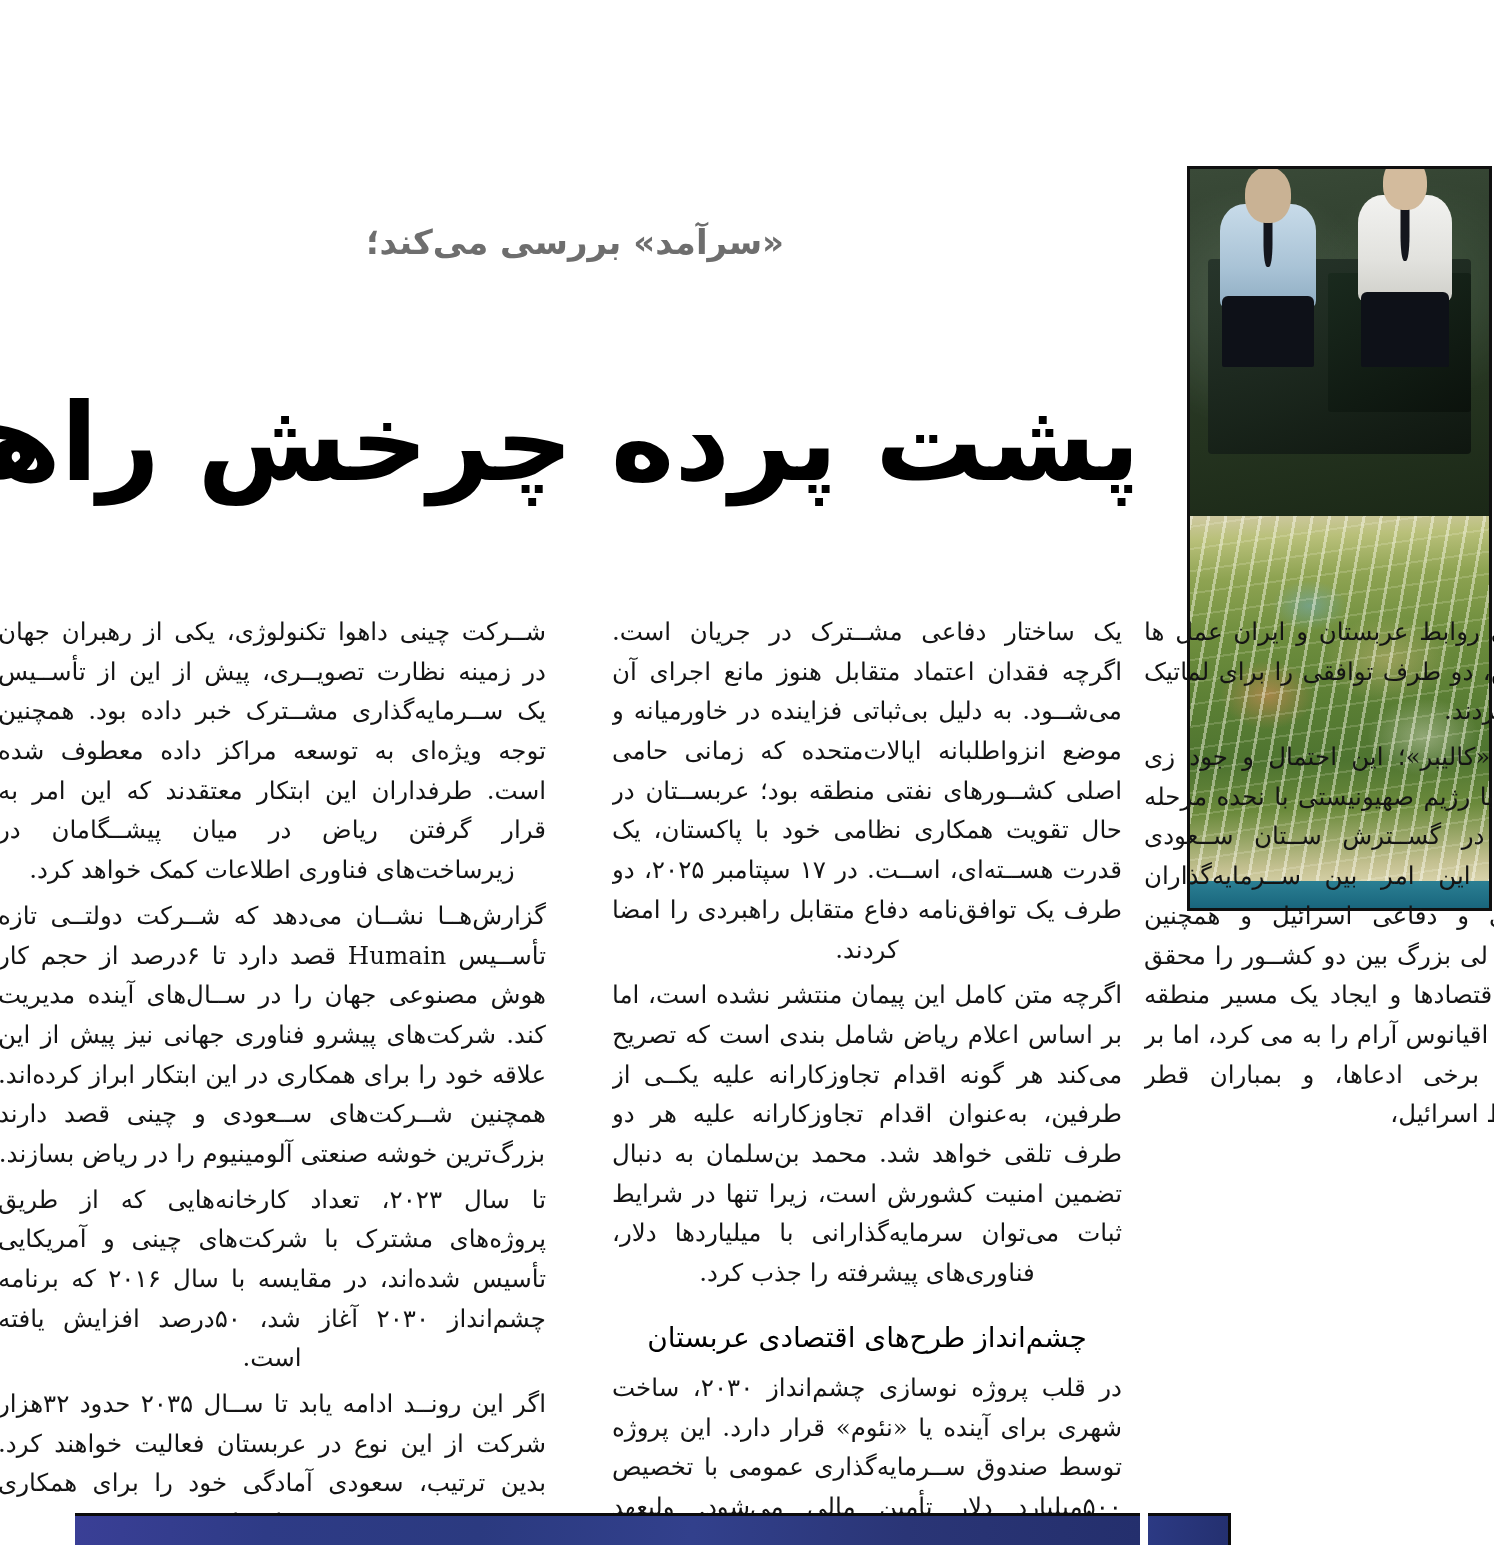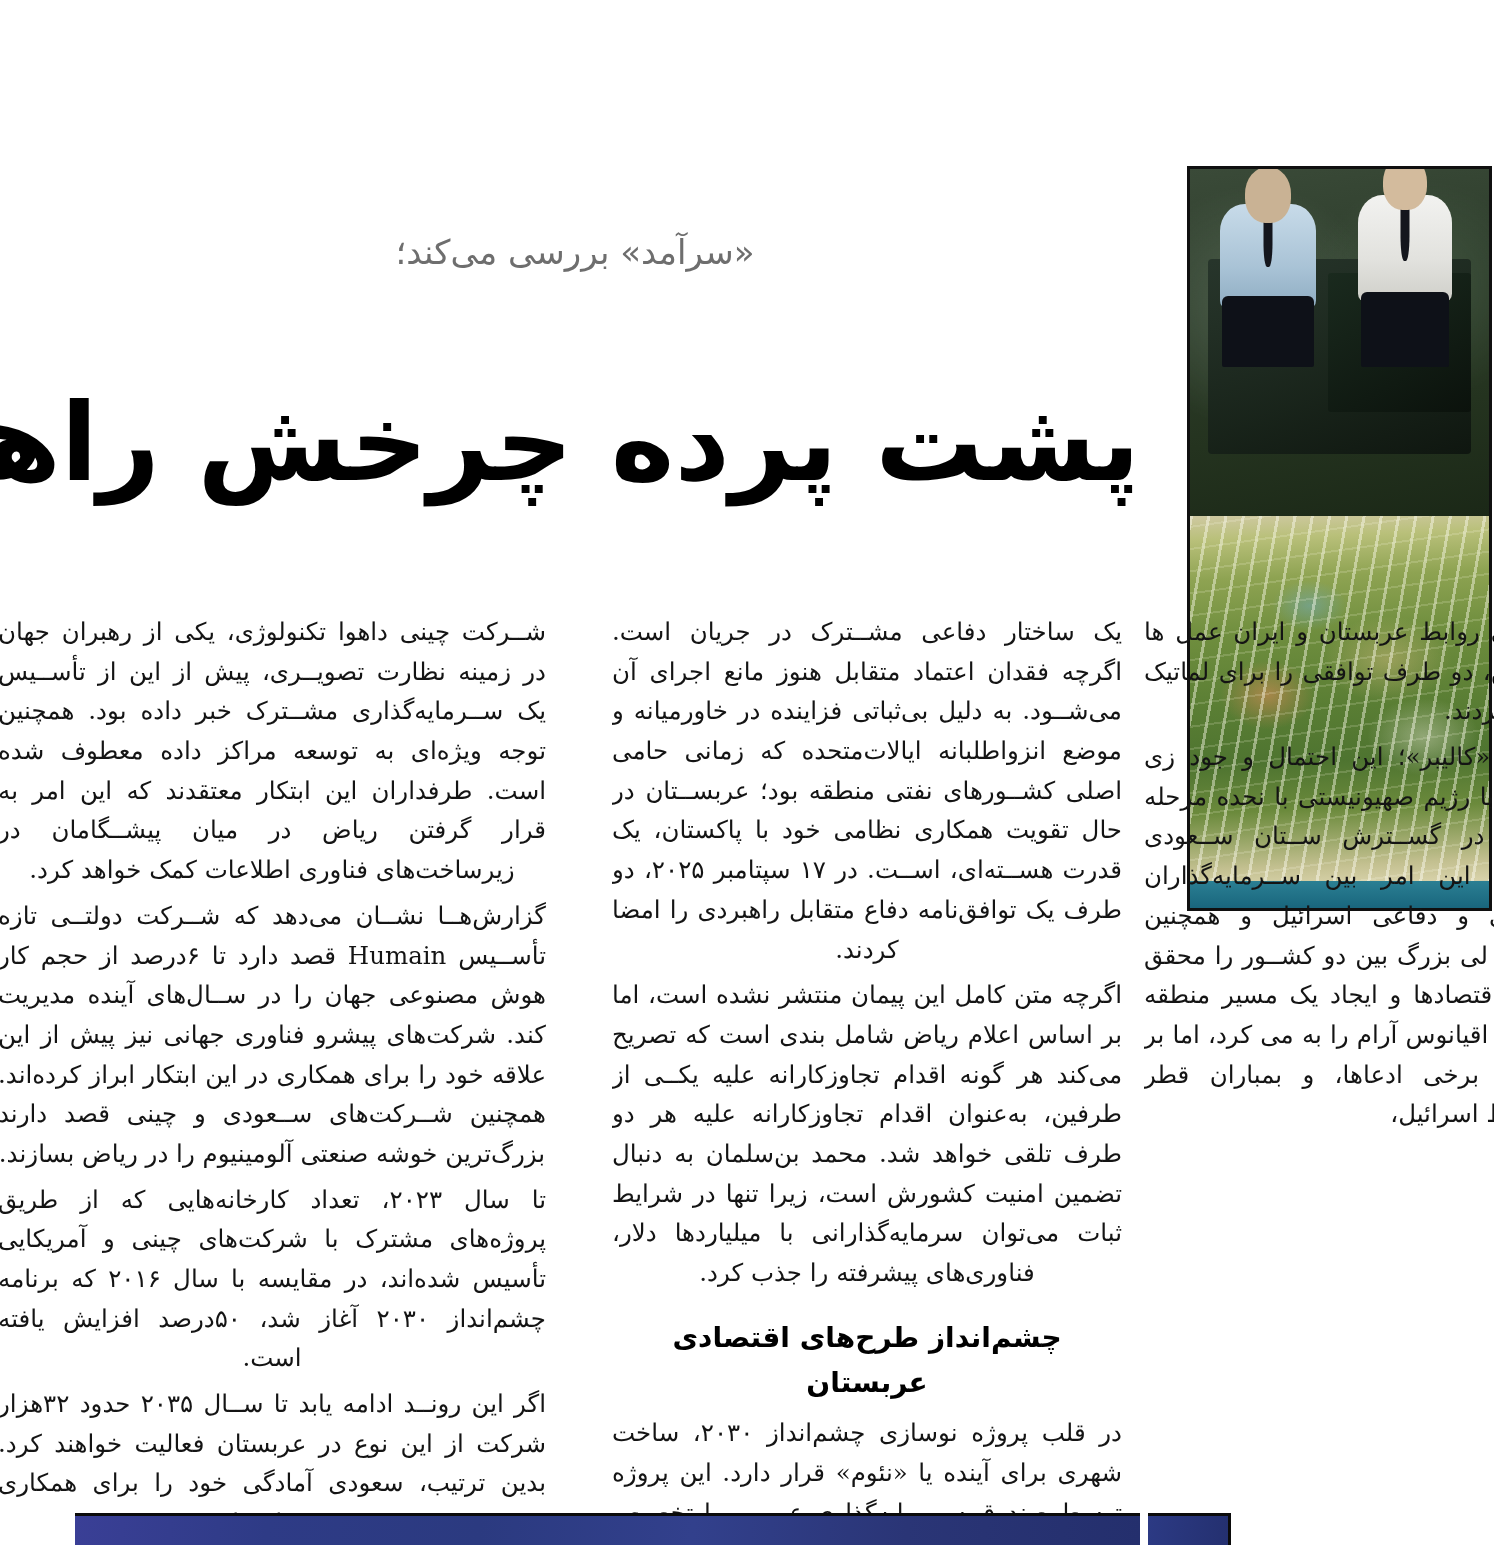--- a/index.html
+++ b/index.html
@@ -131,27 +131,27 @@
   .model-sea {
     position: absolute;
     left: 0; right: 0; bottom: 0;
     height: 7%;
     background: linear-gradient(180deg, #2b7f93 0%, #19667d 100%);
   }
 
   
   .kicker {
     position: absolute;
-    top: 232px;
+    top: 222px;
     left: 0;
     width: 1150px;
     text-align: center;
     color: #6e6e6e;
     font-size: 34px;
-    font-weight: normal;
+    font-weight: bold;
     letter-spacing: -0.5px;
     direction: rtl;
   }
 
   
   .headline {
     position: absolute;
     top: 300px;
     left: 0;
     width: 1140px;
@@ -199,21 +199,21 @@
     margin: 0 0 6px 0;
     text-align: justify;
     text-justify: inter-word;
     text-align-last: center;
   }
   .col p.ta-last-right { text-align-last: right; }
 
   .subhead {
     margin: 22px 0 8px 0 !important;
     font-family: "DejaVu Sans", "Liberation Sans", sans-serif;
-    font-weight: bold;
+    font-weight: normal;
     font-size: 28px;
     text-align: center !important;
     text-align-last: center !important;
     color: #000;
     letter-spacing: -1px;
   }
 
   
   .bottom-bar {
     position: absolute;

